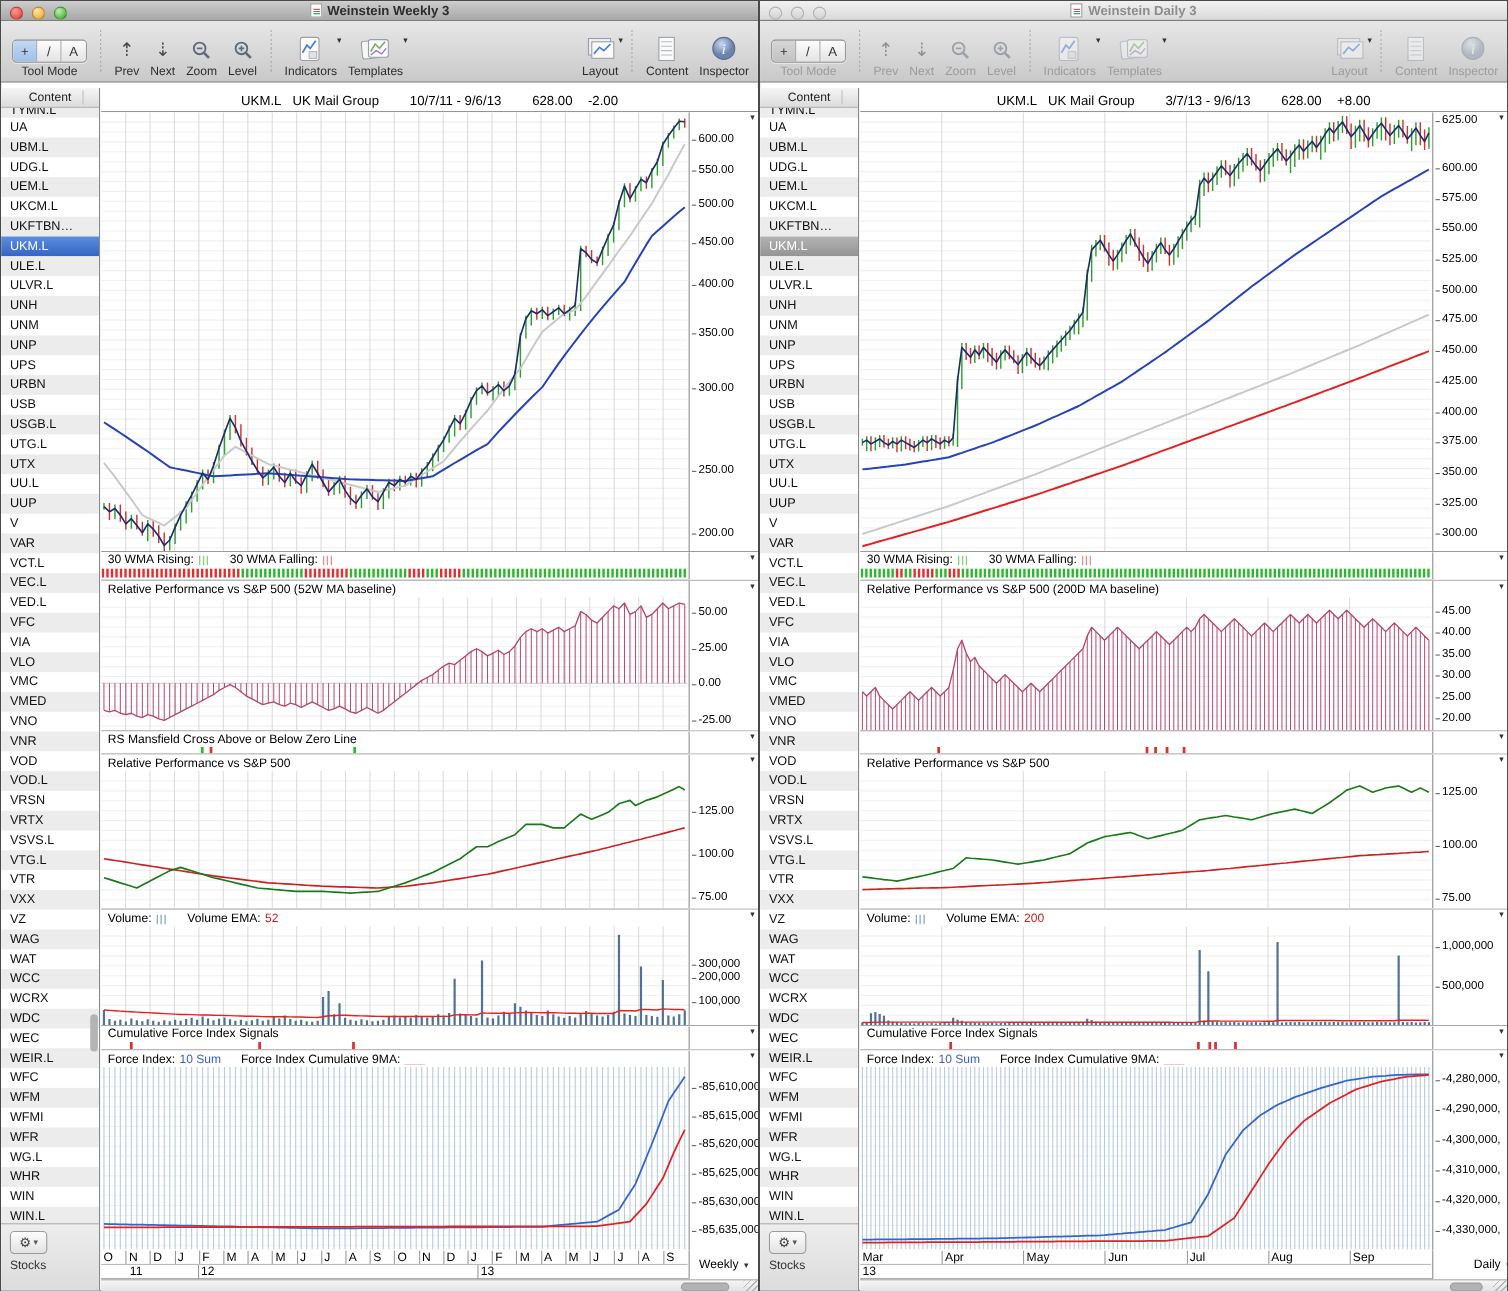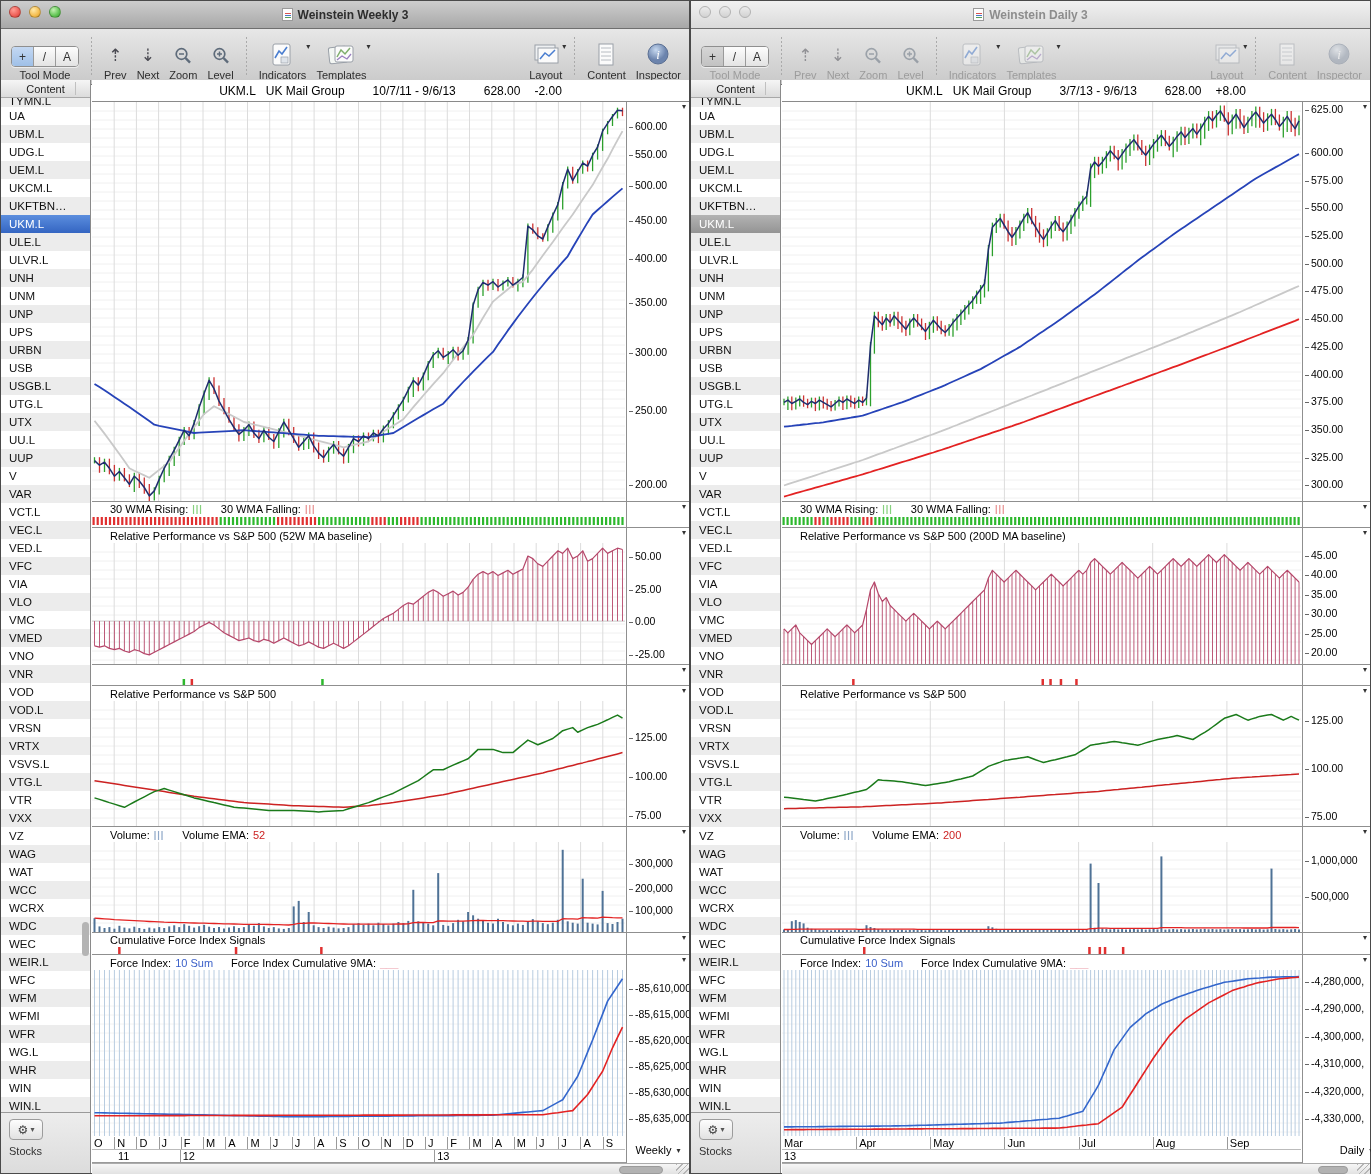--- a/index.html
+++ b/index.html
@@ -2,21 +2,21 @@
 <html><head>
 <meta charset="utf-8">
 <style>
   html,body{margin:0;padding:0;width:1371px;height:1174px;background:#e0e0e0;overflow:hidden;
     font-family:"Liberation Sans",sans-serif;-webkit-font-smoothing:antialiased;}
   *{box-sizing:border-box;}
   .window{position:absolute;top:0;height:1174px;border:1px solid #4a4a4a;background:#fff;}
   #win0{left:0;width:690px;}
   #win1{left:690px;width:681px;}
   
-  .titlebar{height:28px;background:linear-gradient(#cdcdcd,#a8a8a8);border-bottom:1px solid #6f6f6f;
+  .titlebar{height:18px;background:linear-gradient(#cdcdcd,#a8a8a8);border-bottom:1px solid #6f6f6f;
     position:relative;display:flex;align-items:center;justify-content:center;}
   .traffic{position:absolute;left:8px;top:5px;display:flex;gap:8px;}
   .tl{width:12px;height:12px;border-radius:50%;border:1px solid rgba(0,0,0,.25);}
   .tl.red{background:radial-gradient(circle at 35% 30%,#ff9d94,#ee5f57 60%,#c8382f);}
   .tl.yel{background:radial-gradient(circle at 35% 30%,#ffe9a8,#f5bd4f 60%,#d29a27);}
   .tl.grn{background:radial-gradient(circle at 35% 30%,#c3f0b2,#61c554 60%,#3e9e32);}
   .title{font-size:12px;font-weight:bold;color:#2d2d2d;display:flex;align-items:center;gap:5px;}
   .doc-icon{width:11px;height:13px;background:#fdfdfd;border:1px solid #9a9a9a;position:relative;display:inline-block;}
   .doc-icon::after{content:'';position:absolute;left:2px;top:4px;width:6px;height:5px;
     background:linear-gradient(#d9534f 0 1px,transparent 1px 2px,#4a76c8 2px 3px,transparent 3px 4px,#5aa05a 4px 5px);}
@@ -67,21 +67,21 @@
   .chart-header{height:22px;border-bottom:1px solid #8a8a8a;display:flex;align-items:center;justify-content:center;
     font-size:12px;color:#000;gap:0;}
   .chart-header .sym{font-weight:normal;}
   .chart-header .nm{margin-left:10px;}
   .chart-header .rng{margin-left:28px;}
   .chart-header .pr{margin-left:28px;}
   .chart-header .chg{margin-left:14px;}
   .panel{position:relative;border-bottom:1px solid #8f8f8f;background:#fff;overflow:hidden;}
   .panel svg{position:absolute;left:0;}
   .plabel{position:absolute;left:0;top:0;right:0;height:14px;font-size:11px;color:#000;
-    padding-left:18px;display:flex;align-items:center;gap:4px;z-index:2;background:#fff;white-space:nowrap;}
+    padding-left:6px;display:flex;align-items:center;gap:4px;z-index:2;background:#fff;white-space:nowrap;}
   .glyph{font-size:9px;letter-spacing:1px;font-weight:bold;}
   .glyph.g{color:#86d17e;} .glyph.r{color:#e89090;} .glyph.b{color:#8fa8c8;}
   .lgblue{color:#3a5fc8;} .lgred{color:#cc2222;} .lgpink{color:#e78a9a;font-weight:bold;letter-spacing:0;}
   .gutter{position:absolute;top:0;right:0;bottom:0;border-left:1px solid #8f8f8f;background:#fff;z-index:3;}
   .w0 .gutter{width:63px;} .w1 .gutter{width:68px;}
   .gutter .dd{position:absolute;top:0px;right:3px;font-size:8px;color:#333;}
   .glabel{position:absolute;left:2px;padding-left:6px;font-size:10.5px;color:#000;white-space:nowrap;}
   .glabel::before{content:'';position:absolute;left:0;top:7px;width:4px;height:1px;background:#666;}
   
   .xaxis{height:26px;position:relative;border-bottom:1px solid #9a9a9a;background:#fff;}
@@ -480,21 +480,21 @@
           </svg>
         <div class="gutter">
             <span class="dd">▾</span>
             <div class="glabel" style="top: 17.6093px;">600.00</div>
             <div class="glabel" style="top: 46.0145px;">550.00</div>
             <div class="glabel" style="top: 77.1288px;">500.00</div>
             <div class="glabel" style="top: 111.524px;">450.00</div>
             <div class="glabel" style="top: 149.975px;">400.00</div>
             <div class="glabel" style="top: 193.567px;">350.00</div>
             <div class="glabel" style="top: 243.89px;">300.00</div>
-            <div class="glabel" style="top: 302px;">250.00</div>
+            <div class="glabel" style="top: 319px;">250.00</div>
             <div class="glabel" style="top: 376.255px;">200.00</div>
           </div>
       </div>
       <div class="panel" style="height:26px">
         <div class="plabel">
           <span>30 WMA Rising:</span>
             <span class="glyph g">|||</span>
           <span style="margin-left:14px">30 WMA Falling:</span>
             <span class="glyph r">|||</span>
         </div>
@@ -787,20 +787,23 @@
           </svg>
         <div class="gutter">
             <span class="dd">▾</span>
             <div class="glabel" style="top: 22.0108px;">50.00</div>
             <div class="glabel" style="top: 54.5376px;">25.00</div>
             <div class="glabel" style="top: 87.0645px;">0.00</div>
             <div class="glabel" style="top: 119.591px;">-25.00</div>
           </div>
       </div>
       <div class="panel" style="height:21px">
+        <div class="plabel">
+            <span>RS Mansfield Cross Above or Below Zero Line</span>
+          </div>
         <svg style="top: 14px; height: 6px; width: 533px;" width="533" height="6">
             <rect x="90.6" y="0" width="2.5" height="6" fill="#2db82d"></rect>
             <rect x="98.6" y="0" width="2.5" height="6" fill="#e03030"></rect>
             <rect x="229.2" y="0" width="2.5" height="6" fill="#2db82d"></rect>
           </svg>
         <div class="gutter">
             <span class="dd">▾</span>
           </div>
       </div>
       <div class="panel" style="height:141px">
@@ -998,21 +1001,21 @@
             <line x1="505.6" y1="90" x2="505.6" y2="82.4" stroke="#4f7296" stroke-width="2"></line>
             <line x1="510.6" y1="90" x2="510.6" y2="48.9" stroke="#4f7296" stroke-width="2"></line>
             <line x1="515.6" y1="90" x2="515.6" y2="81.1" stroke="#4f7296" stroke-width="2"></line>
             <line x1="520.5" y1="90" x2="520.5" y2="82.0" stroke="#4f7296" stroke-width="2"></line>
             <line x1="525.5" y1="90" x2="525.5" y2="80.0" stroke="#4f7296" stroke-width="2"></line>
             <line x1="530.5" y1="90" x2="530.5" y2="76.7" stroke="#4f7296" stroke-width="2"></line>
             <polyline points="2.5,76.2 7.5,76.5 12.5,76.9 17.4,77.2 22.4,77.6 27.4,77.8 32.4,78.1 37.4,78.4 42.3,78.6 47.3,78.9 52.3,79.2 57.3,79.5 62.3,79.7 67.2,79.9 72.2,80.2 77.2,80.3 82.2,80.4 87.2,80.6 92.2,80.7 97.1,80.8 102.1,81.0 107.1,81.1 112.1,81.2 117.1,81.3 122.0,81.5 127.0,81.6 132.0,81.8 137.0,81.9 142.0,82.0 146.9,82.2 151.9,82.3 156.9,82.3 161.9,82.3 166.9,82.3 171.9,82.4 176.8,82.5 181.8,82.6 186.8,82.7 191.8,82.9 196.8,83.0 201.7,82.3 206.7,81.4 211.7,81.4 216.7,81.0 221.7,81.0 226.6,81.2 231.6,81.4 236.6,81.5 241.6,81.7 246.6,81.8 251.6,82.0 256.5,82.1 261.5,82.1 266.5,82.1 271.5,82.1 276.5,82.1 281.4,82.1 286.4,82.1 291.4,82.1 296.4,82.1 301.4,82.1 306.4,82.0 311.3,82.0 316.3,81.9 321.3,80.6 326.3,80.5 331.3,80.5 336.2,80.6 341.2,80.7 346.2,78.8 351.2,79.0 356.2,79.1 361.1,79.2 366.1,79.2 371.1,79.2 376.1,78.8 381.1,78.6 386.1,78.5 391.0,78.5 396.0,78.6 401.0,78.7 406.0,78.7 411.0,78.7 415.9,78.8 420.9,79.0 425.9,79.1 430.9,79.2 435.9,79.3 440.8,79.2 445.8,79.2 450.8,79.3 455.8,79.4 460.8,79.4 465.8,79.4 470.7,76.7 475.7,76.8 480.7,76.9 485.7,77.1 490.7,75.6 495.6,75.8 500.6,76.0 505.6,76.2 510.6,75.2 515.6,75.4 520.5,75.7 525.5,75.8 530.5,75.9" fill="none" stroke="#e32222" stroke-width="1.3" stroke-linejoin="round"></polyline>
           </svg>
         <div class="gutter">
             <span class="dd">▾</span>
-            <div class="glabel" style="top: 30px;">300,000</div>
+            <div class="glabel" style="top: 43px;">300,000</div>
             <div class="glabel" style="top: 54.5556px;">200,000</div>
             <div class="glabel" style="top: 76.7778px;">100,000</div>
           </div>
       </div>
       <div class="panel" style="height:22px">
         <div class="plabel">
             <span>Cumulative Force Index Signals</span>
           </div>
         <svg style="top: 14px; height: 7px; width: 533px;" width="533" height="7">
             <rect x="26.1" y="0" width="2.5" height="7" fill="#e03030"></rect>

